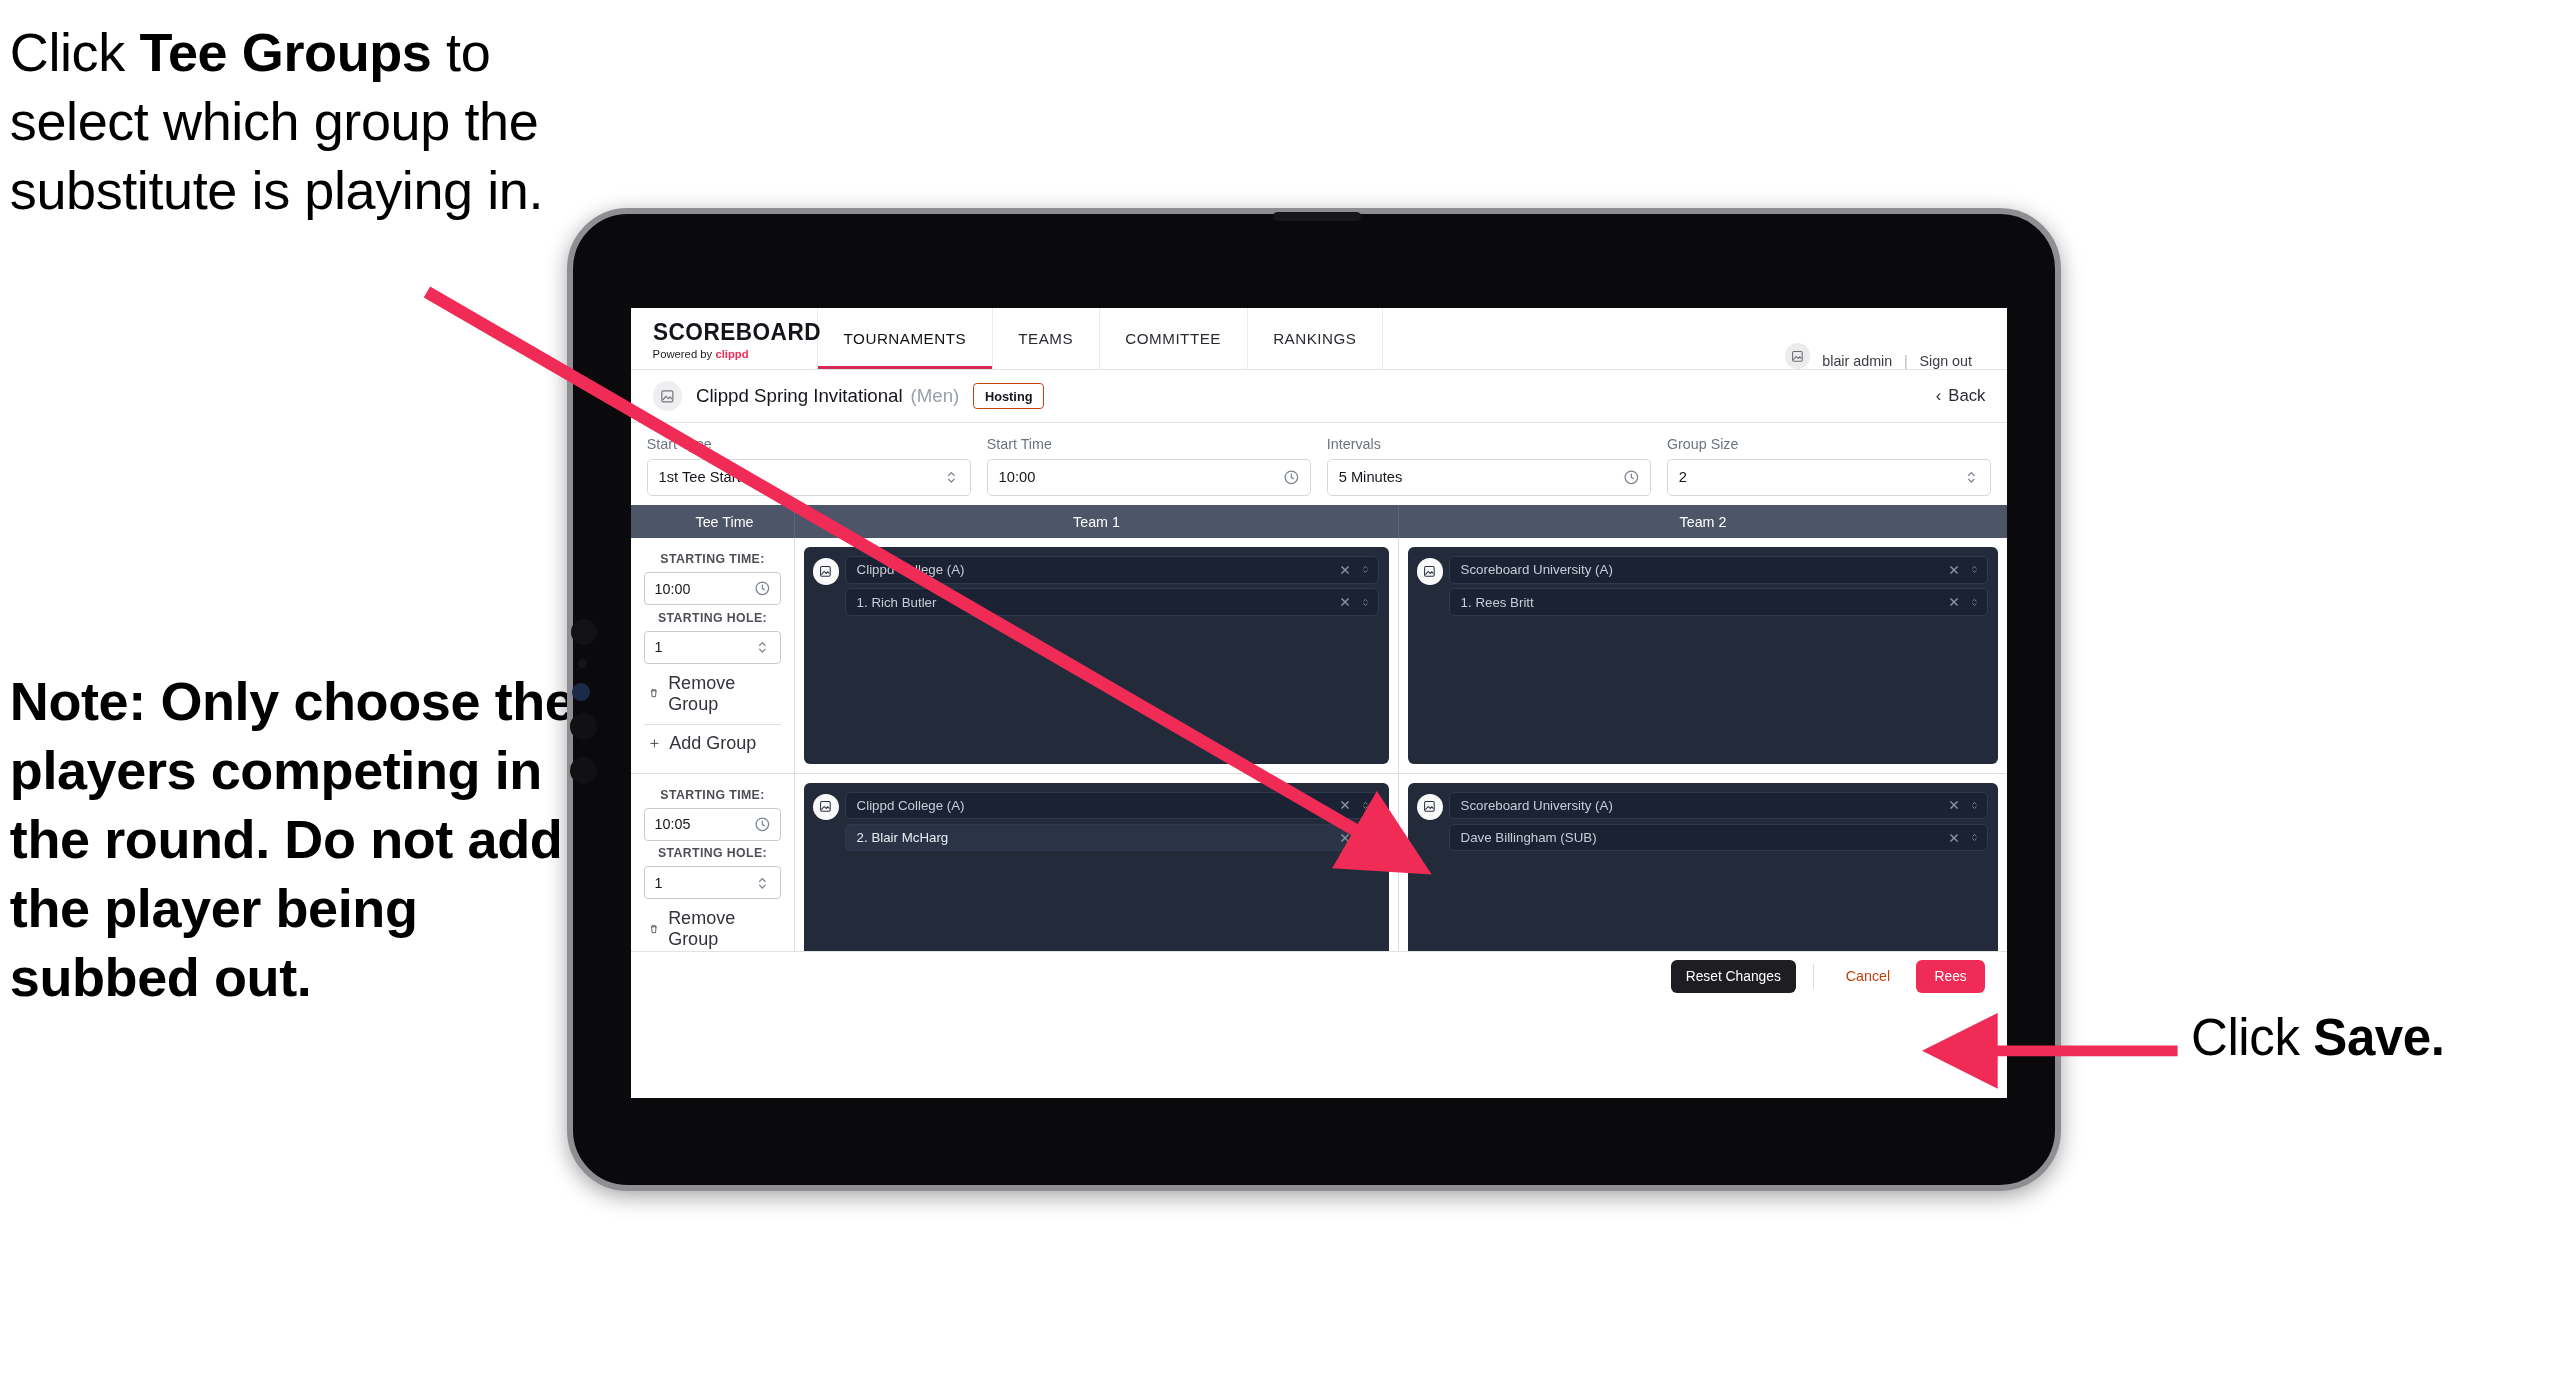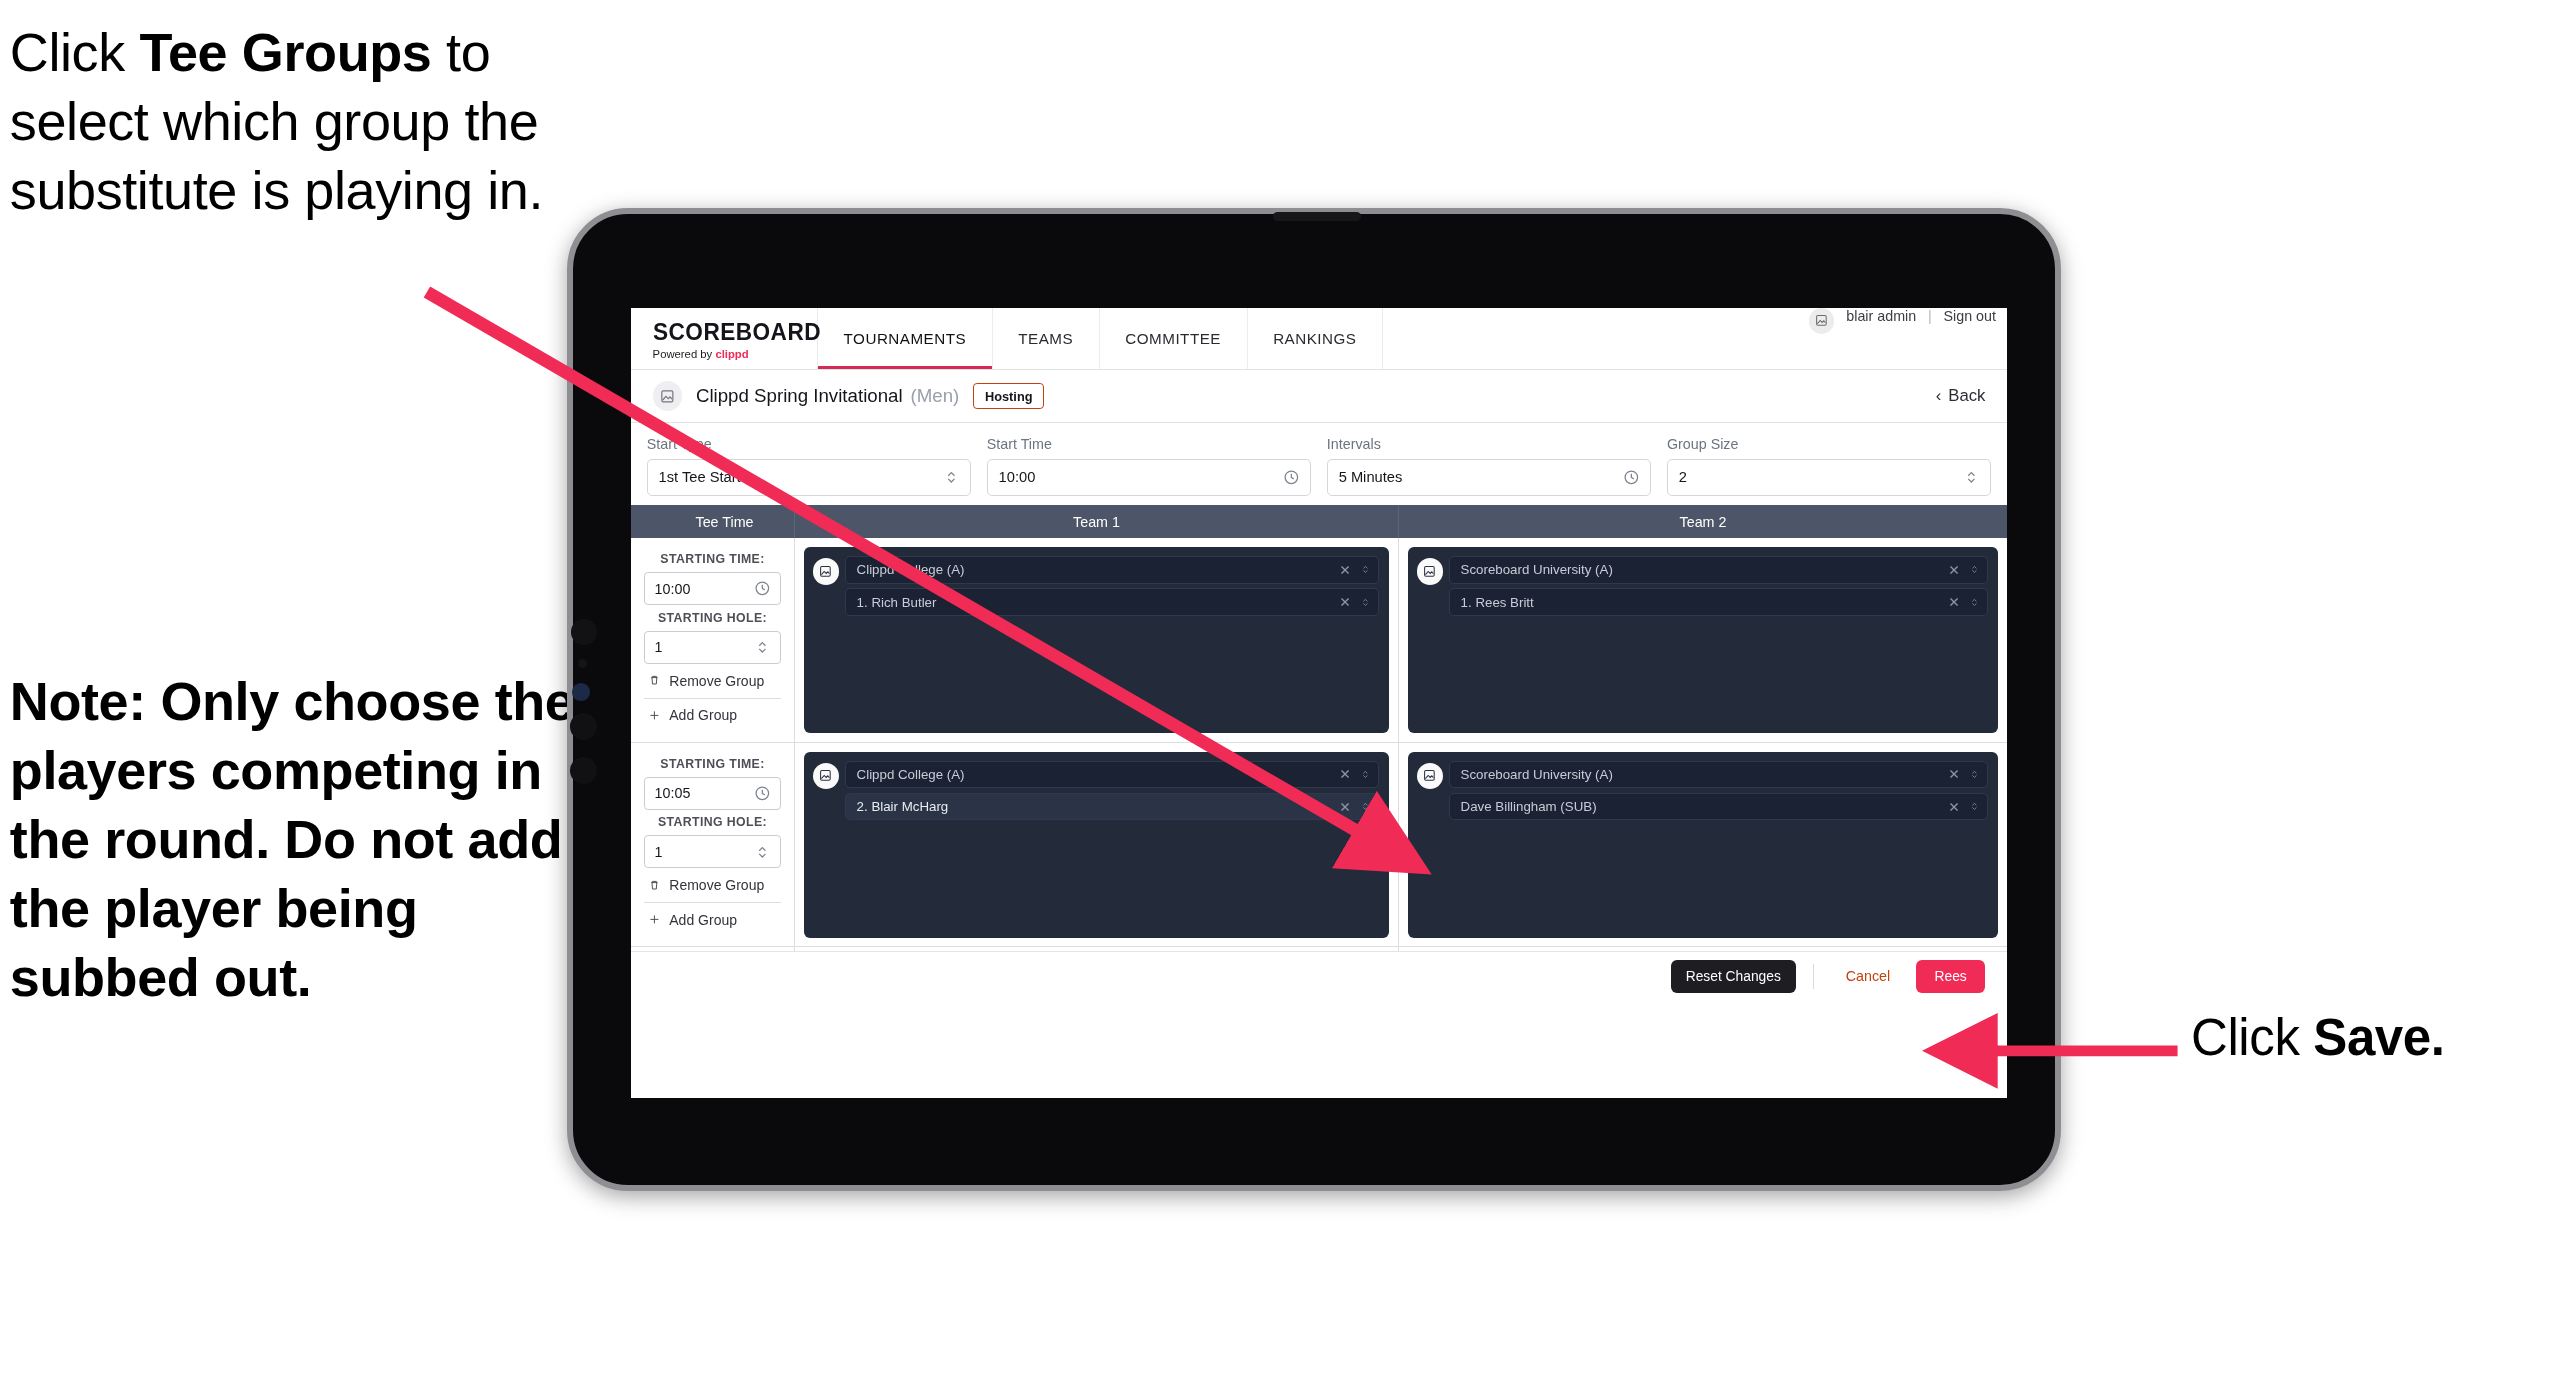--- a/index.html
+++ b/index.html
@@ -55,21 +55,21 @@
   #navbar { height: 62px; background: #fff; border-bottom: 1px solid #e3e3e6; display: flex; align-items: stretch; }
   #brand { width: 187px; display: flex; flex-direction: column; justify-content: center; padding-left: 21.6px; border-right: 1px solid #ececee; }
   #brand-main { font-size: 24.6px; font-weight: 800; letter-spacing: 0.5px; color: #14141b;
     font-family: "Liberation Sans", sans-serif; transform: scaleX(0.92); transform-origin: left center; }
   #brand-sub { font-size: 11.3px; color: #1c1c22; margin-top: 2px; }
   #brand-sub span { color: #ef2b56; font-weight: 700; }
   .navtab { display: flex; align-items: center; padding: 0 25.6px; font-size: 15.2px; color: #2a2a31;
             letter-spacing: 0.5px; border-right: 1px solid #ececee; cursor: pointer; position: relative; }
   .navtab.active { color: #111; }
   .navtab.active::after { content:""; position:absolute; left:0; right:0; bottom:0; height:2.9px; background:#d62a55; }
-  #nav-right { margin-left: auto; display: flex; align-items: flex-start; padding-right: 11px; gap: 11.8px; font-size: 14.3px; color: #3c3c44; }
+  #nav-right { margin-left: auto; display: flex; align-items: flex-end; padding-right: 35px; gap: 11.8px; font-size: 14.3px; color: #3c3c44; }
   .avatar-circle { width: 25.6px; height: 25.6px; border-radius: 50%; background:#ececed; display:flex; align-items:center; justify-content:center; }
   .avatar-circle svg { width: 12.8px; height: 12.8px; }
   .sep { color:#b8b8bd; }
 
   
   #titlebar { height: 53px; border-bottom: 1px solid #e3e3e6; display:flex; align-items:center; padding: 0 21.6px; gap: 13.8px; background:#fff;}
   #title-icon { width: 29.5px; height: 29.5px; border-radius: 50%; background:#efeff1; display:flex; align-items:center; justify-content:center; }
   #title-icon svg { width: 14.7px; height: 14.7px; }
   #tourn-name { font-size: 18.7px; color:#15151c; }
   #tourn-gender { font-size: 18.7px; color:#9aa0ab; margin-left:-5.9px; }
@@ -91,21 +91,21 @@
   .th-tee { width: 164px; border-right:1px solid #5d6578;padding-left:24px; }
   .th-t1 { width: 604px; border-right:1px solid #5d6578; }
   .th-t2 { flex:1; }
 
   #tablebody { position:relative; height: 462px; overflow:hidden; background:#fff; }
   .trow { display:flex; border-bottom:1px solid #dcdde0; background:#fff; }
   .cell-tee { width:164px; border-right:1px solid #dcdde0; padding: 7.9px 12.8px 9.8px 12.8px; }
   .tee-lbl { text-align:center; font-size:12.3px; color:#4e4e57; letter-spacing:0.4px; margin: 5.9px 0 5.9px; font-weight: bold; }
   .tee-box { height: 33px; border:1px solid #c9cbd0; border-radius:3.9px; display:flex; align-items:center; padding:0 9.8px; font-size:14.3px; color:#15151c; }
   .tee-box .val { flex:1; }
-  .grp-act { display:flex; align-items:center; gap:8.8px; font-size:14px; color:#33333b; padding: 8.8px 2px 8.8px 3.9px; cursor:pointer; }
+  .grp-act { display:flex; align-items:center; gap:8.8px; font-size:18px; color:#33333b; padding: 8.8px 2px 8.8px 3.9px; cursor:pointer; }
   .grp-act.bt { border-top:1px solid #dedee1; }
   .grp-act svg { width:12.8px; height:12.8px; color:#4a4a52; }
 
   .cell-team { padding: 8.8px 8.8px 8.8px 8.8px; border-right:1px solid #dcdde0; display:flex; }
   .cell-team.t1 { width: 604px; }
   .cell-team.t2 { flex:1; border-right:none; }
   .teamcard { flex:1; background:#232b3b; border-radius:5.9px; padding: 8.8px 9.8px 9.8px 41px; position:relative; min-height: 65px;}
   .teamcard .logo { position:absolute; left:8.8px; top:10.8px; width:26.5px; height:26.5px; border-radius:50%; background:#fafafa;
                     display:flex; align-items:center; justify-content:center; }
   .teamcard .logo svg { width: 12.8px; height:12.8px; color:#2b3244;}

